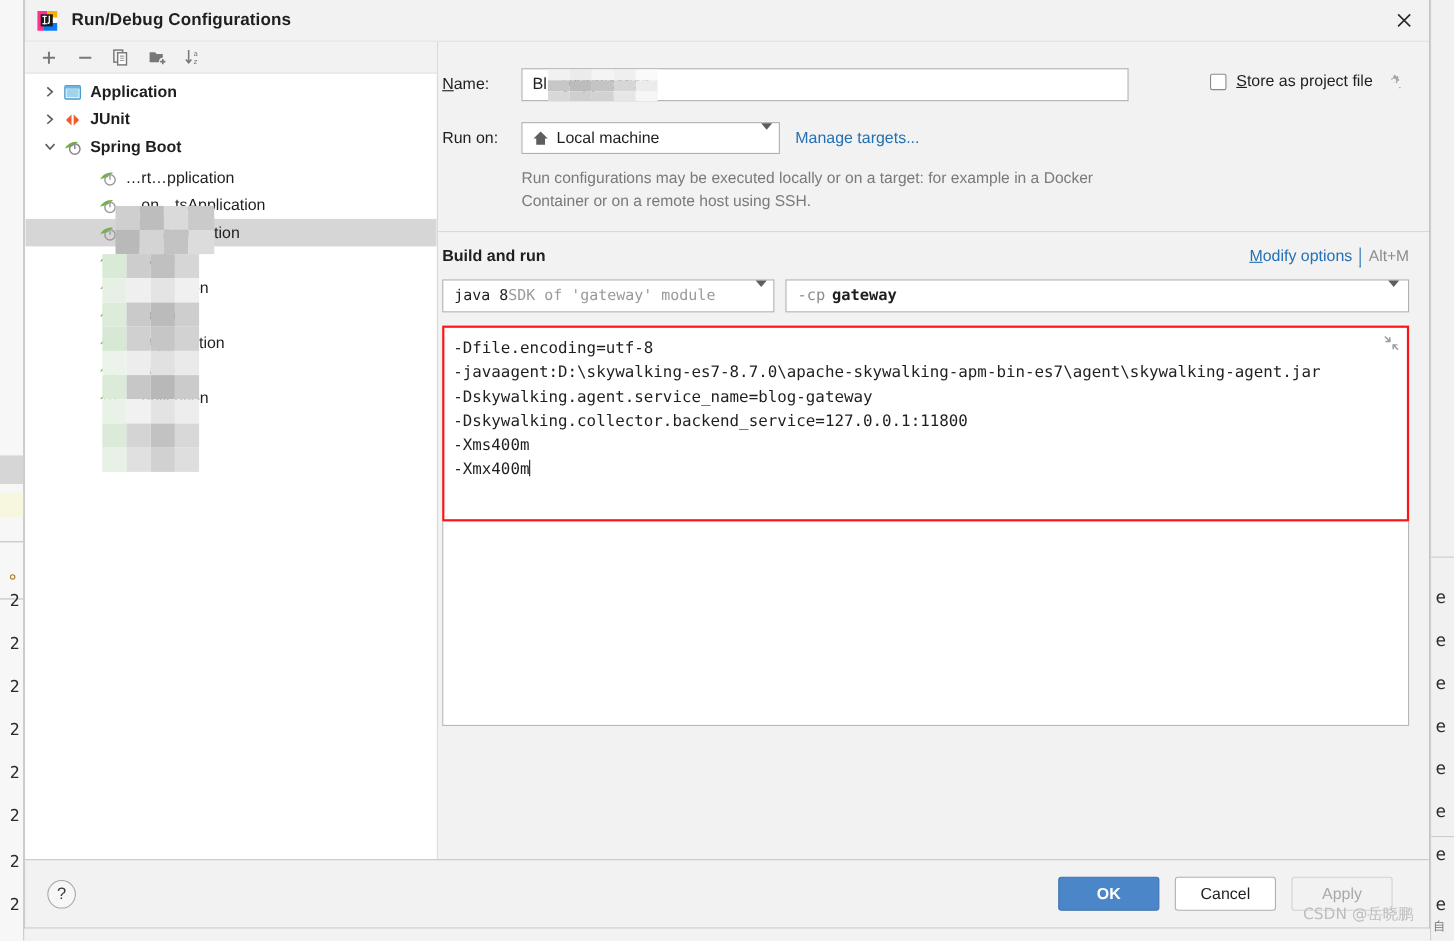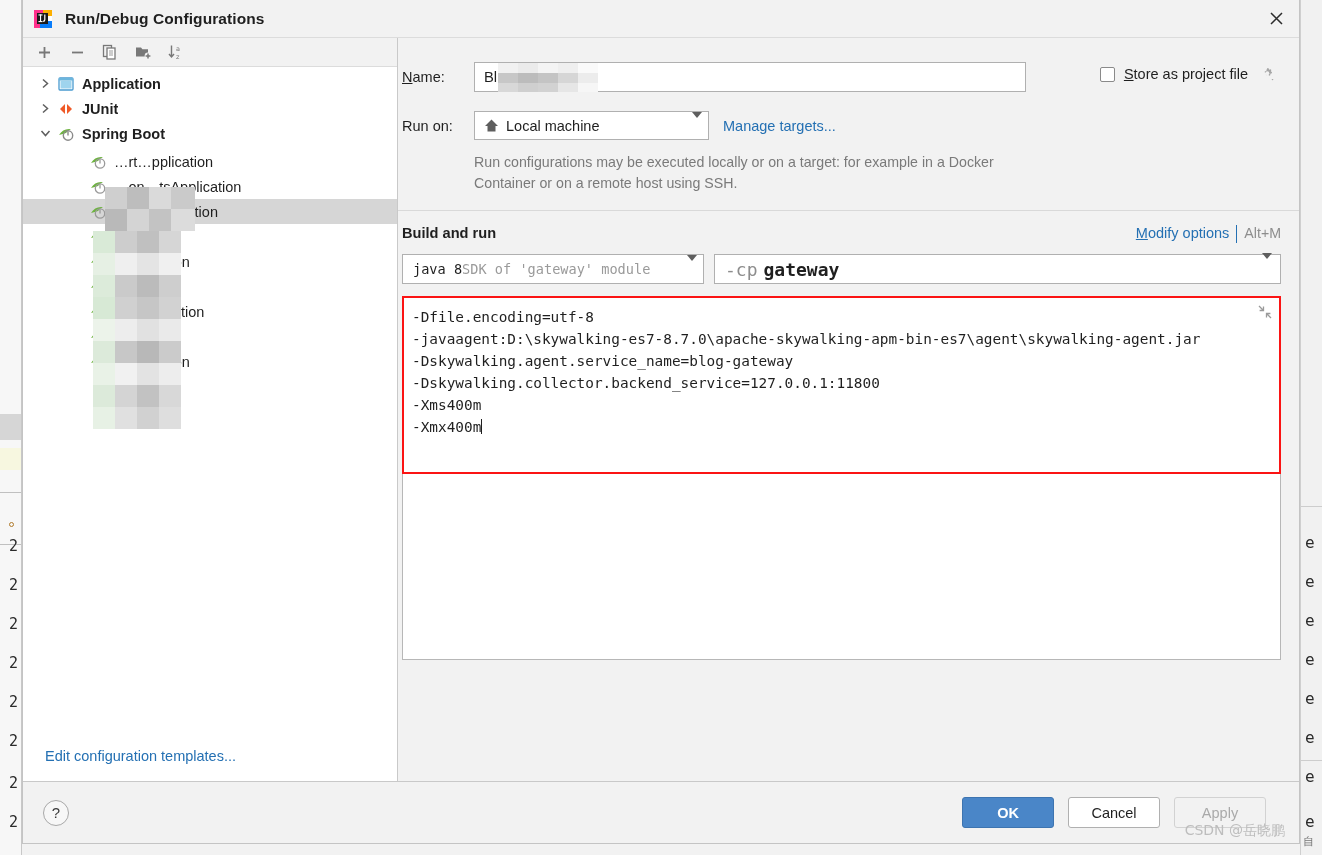--- a/index.html
+++ b/index.html
@@ -223,21 +223,21 @@
   #sdk-combo {
     width: 302px; height: 30px; background: #fff; border: 1px solid #b0b0b0;
     display: flex; align-items: center; padding: 0 6px 0 10px;
     font-family: "DejaVu Sans Mono", monospace; font-size: 13.6px; color: #1f1f1f;
   }
   #sdk-combo .dim { color: #9a9a9a; }
   #sdk-combo .caret { margin-left: auto; }
   #cp-combo {
     flex: 1; height: 30px; background: #fff; border: 1px solid #b0b0b0;
     display: flex; align-items: center; padding: 0 8px 0 10px;
-    font-family: "DejaVu Sans Mono", monospace; font-size: 18px; color: #1f1f1f;
+    font-family: "DejaVu Sans Mono", monospace; font-size: 14px; color: #1f1f1f;
     margin-right: 18px;
   }
   #cp-combo .dim { color: #8d8d8d; margin-right: 6px; }
   #cp-combo .val { font-weight: bold; }
   #cp-combo .caret { margin-left: auto; }
 
   #vm-options-box {
     margin: 12px 18px 0 4px; height: 178px;
     background: #fff; border: 2px solid #fb1414;
     position: relative; overflow: hidden;
@@ -597,23 +597,20 @@
                 <rect x="32" y="220" width="22" height="22" fill="#e0e0e0"></rect>
                 <rect x="54" y="220" width="22" height="22" fill="#d1d1d1"></rect>
                 <rect x="76" y="220" width="22" height="22" fill="#dedede"></rect>
               </g>
             </g>
           </svg>
         </div>
 
       </div>
 
-      <div id="edit-templates-bar">
-        <div id="edit-templates-link">Edit configuration templates...</div>
-      </div>
     </div>
 
     <div id="right-panel">
 
       <div class="form-row" id="name-row">
         <div class="field-label"><u>N</u>ame:</div>
         <div id="name-input-wrap">
           <div id="name-input" style="display:flex;align-items:center;" title="Bl…yApplication">Bl…yApplication</div>
           <div id="censor-name" style="z-index: 5;">
             <svg width="100" height="29" viewBox="0 0 100 29">

